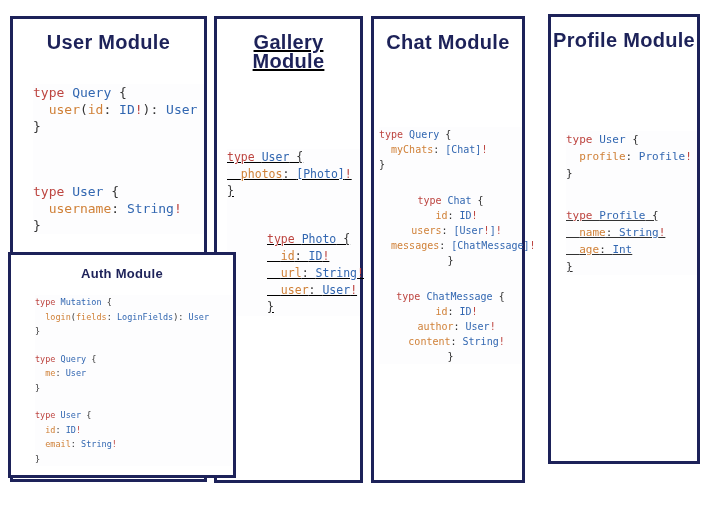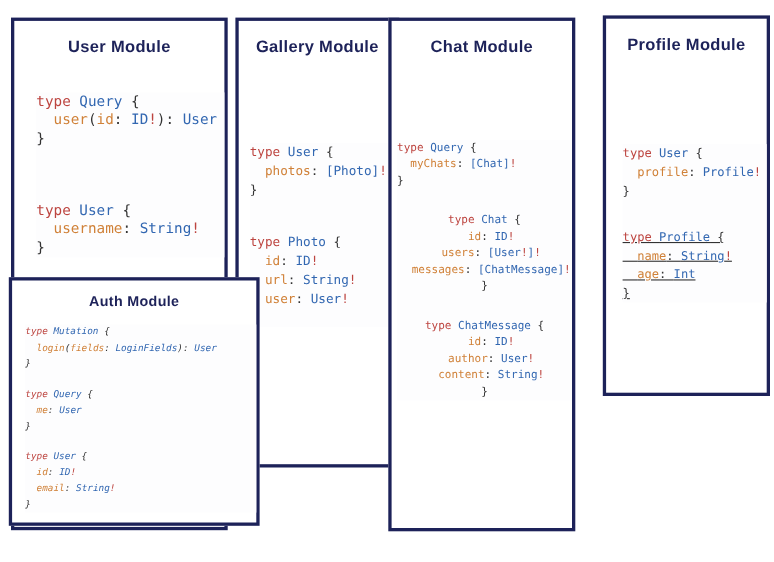--- a/index.html
+++ b/index.html
@@ -1,36 +1,36 @@
 <!DOCTYPE html>
 <html><head>
 <meta charset="utf-8">
 <style>
   html,body{margin:0;padding:0;background:#ffffff;}
   .canvas{position:relative;width:704px;height:511px;background:#ffffff;overflow:hidden;
           font-family:"Liberation Sans",sans-serif;}
   .panel{position:absolute;background:#ffffff;border:3px solid var(--navy);box-sizing:border-box;}
   .panel-user   {left:10px; top:16px; width:197px; height:466px; z-index:1;}
   .panel-auth   {left:8px;  top:252px;width:228px; height:226px; z-index:2;}
-  .panel-gallery{left:214px;top:16px; width:149px; height:409px;}
-  .panel-chat   {left:353px;top:16px; width:170px; height:467px;}
-  .panel-profile{left:548px;top:14px; width:152px; height:346px;}
-  .title{margin:14px 0 0 0;text-align:center;font-size:15px;font-weight:700;
+  .panel-gallery{left:214px;top:16px; width:149px; height:467px;text-decoration:underline;}
+  .panel-chat   {left:371px;top:16px; width:154px; height:467px;}
+  .panel-profile{left:548px;top:14px; width:152px; height:450px;}
+  .title{margin:14px 0 0 0;text-align:center;font-size:20px;font-weight:700;
          color:var(--navy);letter-spacing:.3px;line-height:19px;}
   .panel-auth .title{margin-top:10px;font-size:13px;line-height:17px;}
   .code{font-family:"DejaVu Sans Mono",monospace;white-space:pre;color:var(--punct);
         background:#fdfdfe;}
   .panel-user .code   {margin:32px 0 0 20px;font-size:13px;line-height:17px;}
-  .panel-auth .code   {margin:13px 0 0 12px;font-size:8.5px;line-height:14.5px;font-style:italic;}
+  .panel-auth .code   {margin:13px 0 0 24px;font-size:8.5px;line-height:14.5px;}
   .panel-gallery .code{margin:78px 0 0 10px;font-size:11.5px;line-height:17px;}
   .panel-chat .code   {margin:75px 0 0 5px; font-size:10px;  line-height:15px;}
   .panel-profile .code{margin:81px 0 0 15px;font-size:11px;  line-height:17px;}
   .panel-user .block+.block   {margin-top:48px;}
   .panel-auth .block+.block   {margin-top:13px;}
-  .panel-gallery .block+.block{margin-top:31px;}
+  .panel-gallery .block+.block{margin-top:31px;margin-left:40px;}
   .panel-chat .block+.block   {margin-top:21px;text-align:center;}
   .panel-profile .block+.block{margin-top:25px;text-decoration:underline;}
   .tok-k{color:var(--kw);}
   .tok-t{color:var(--type);}
   .tok-p{color:var(--prop);}
   .tok-d{color:var(--punct);}
 </style>
 </head>
 <body>
 

